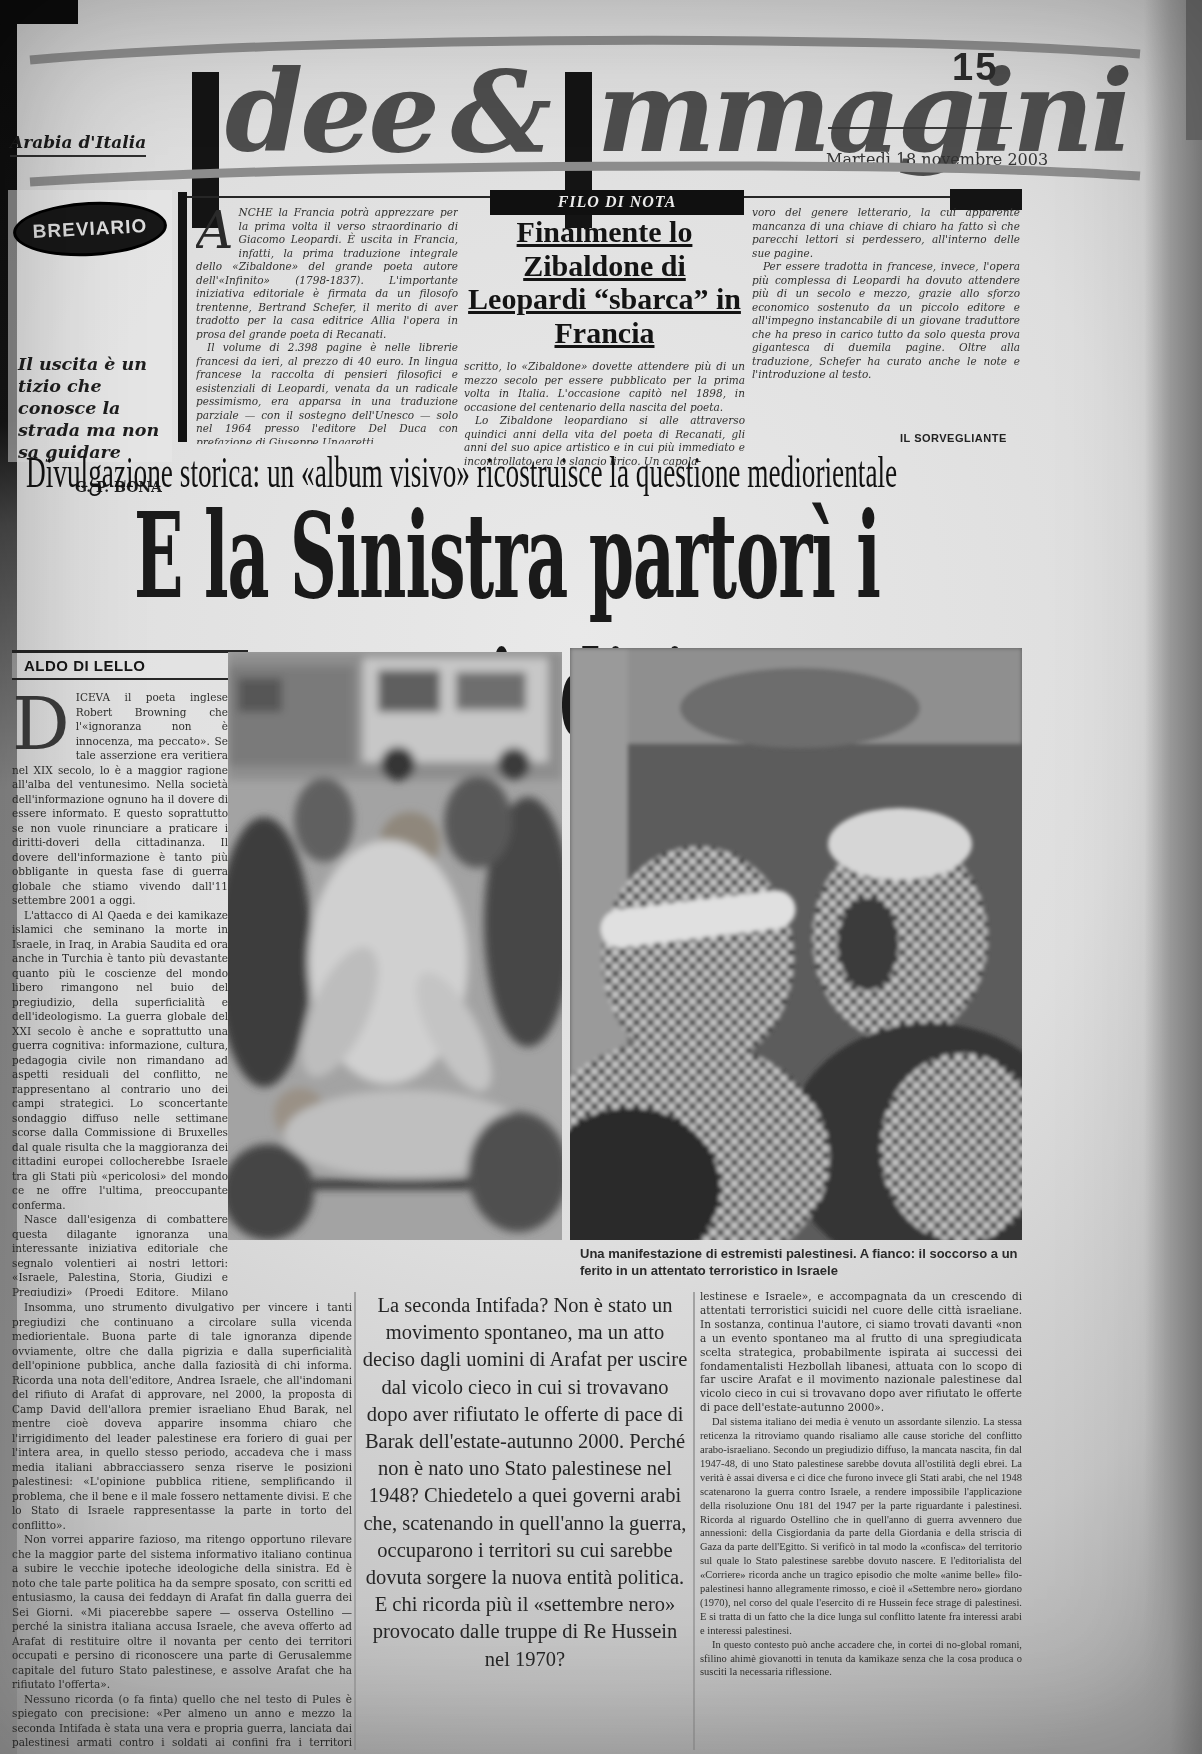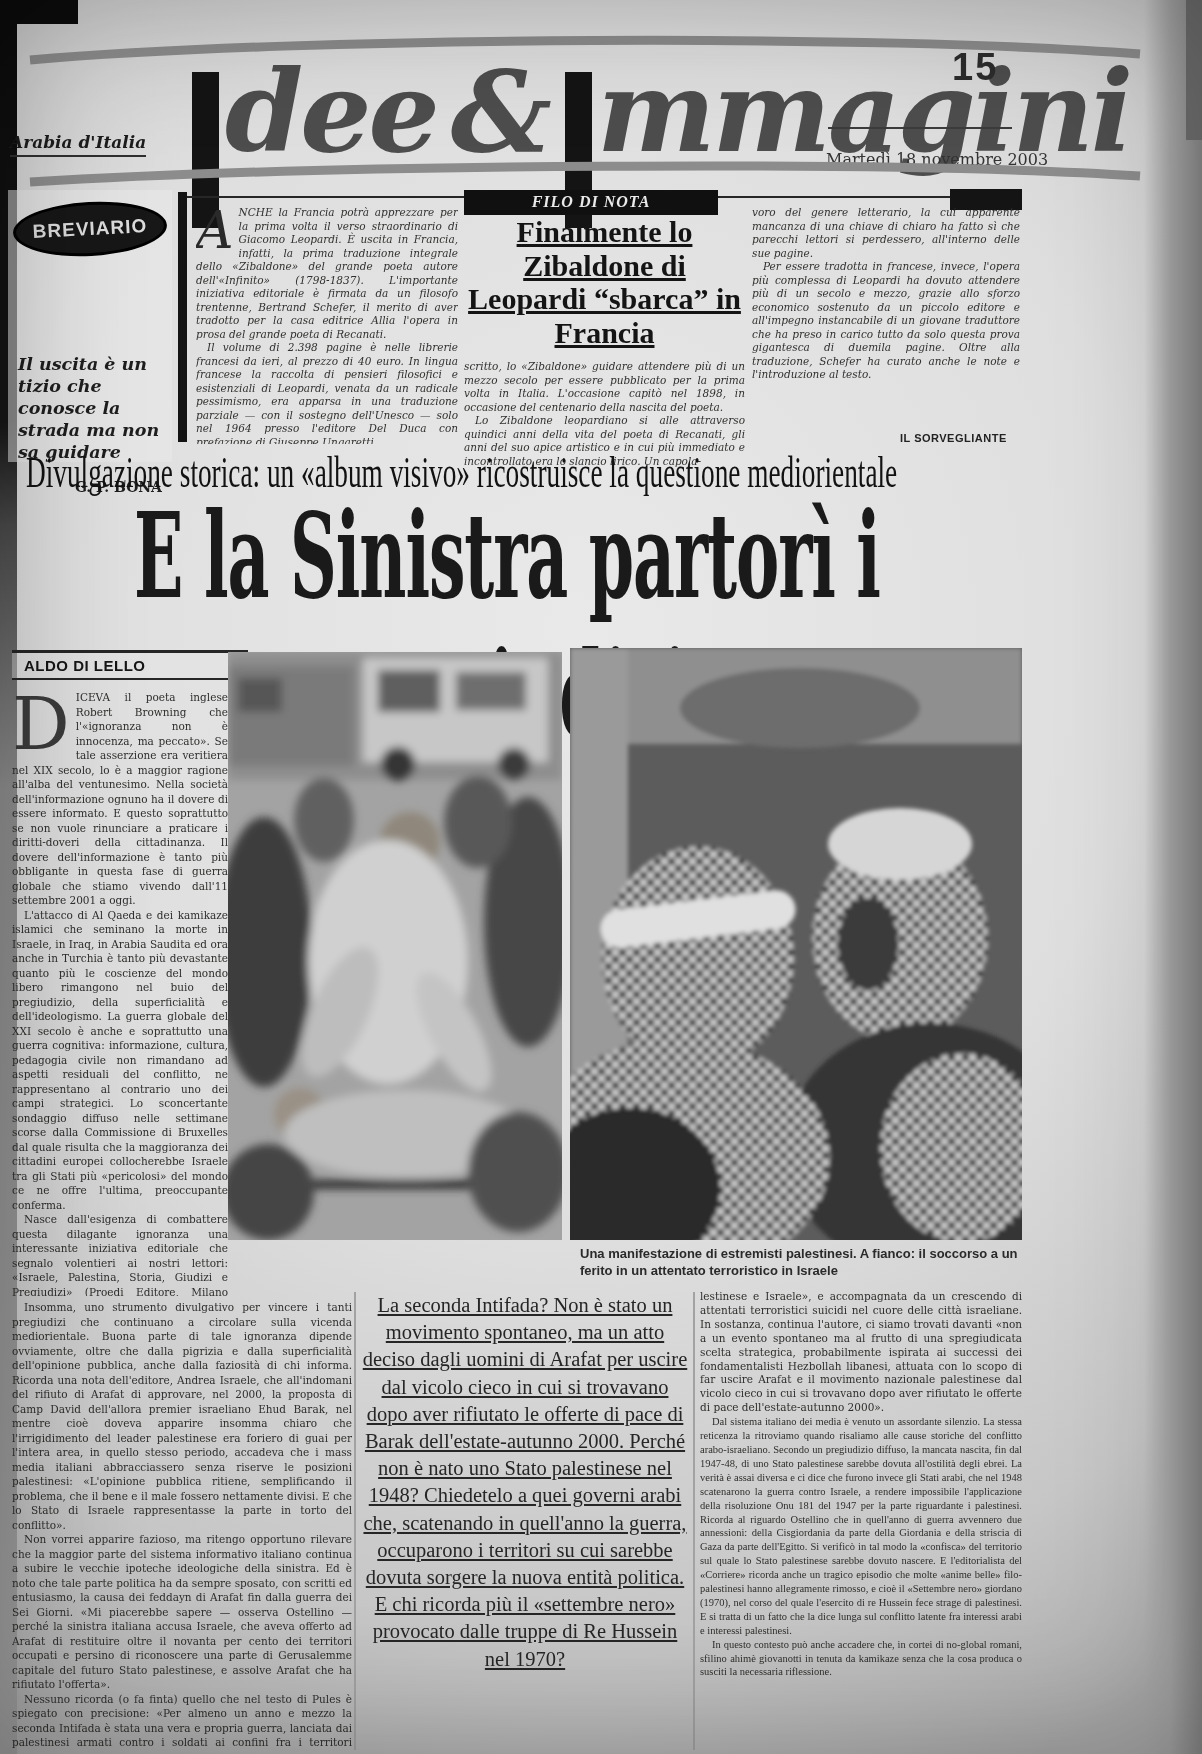--- a/index.html
+++ b/index.html
@@ -33,21 +33,21 @@
   
   .frame-rule{left:184px;top:196px;width:836px;height:2px;background:#262626;}
   .frame-bar-left{left:178px;top:192px;width:9px;height:250px;background:#131313;}
   .frame-bar-tr{left:950px;top:189px;width:72px;height:21px;background:#141414;}
   .ta-col{font:italic 10.5px/13.5px "DejaVu Serif", serif;color:#30302e;text-align:justify;overflow:hidden;}
   .ta-col p{margin:0;}
   .ta-col p.ind{text-indent:11px;}
   .dc-a{float:left;font:italic 400 52px/0.82 "DejaVu Serif", serif;color:#2a2a2a;padding:3px 5px 0 0;}
   .ta1{left:196px;top:206px;width:262px;height:238px;}
   .ta2{left:464px;top:190px;width:281px;}
-  .rubric{width:254px;height:23px;background:#101010;color:#eaeaea;
+  .rubric{margin-left:26px;width:254px;height:23px;background:#101010;color:#eaeaea;
     font:italic 700 16px/23px "Liberation Serif", serif;text-align:center;letter-spacing:1px;
     border-bottom:2px solid #101010;}
   .ta-title{font:600 30px/1.12 "Liberation Serif", serif;text-align:center;color:#141414;text-decoration:underline;}
   .ta2-text{margin-top:11px;height:112px;font:italic 10.5px/13.5px "DejaVu Serif", serif;color:#30302e;text-align:justify;overflow:hidden;}
   .ta2-text p{margin:0;} .ta2-text p.ind{text-indent:11px;}
   .ta3{left:752px;top:206px;width:268px;height:226px;}
   .signature{left:900px;top:432px;font:700 11px "Liberation Sans", sans-serif;color:#222;letter-spacing:.5px;}
   
   .kicker{left:26px;top:450px;width:1580px;transform:scaleX(.62);transform-origin:left top;
     font:44px/1.05 "Liberation Serif", serif;color:#121212;letter-spacing:0;}
@@ -65,21 +65,21 @@
   .rightcol p{margin:0;} .rightcol p.ind{text-indent:12px;font-family:Liberation Serif, serif;}
   .vsep{width:2px;background:#a2a2a2;}
   .sep1{left:354px;top:1292px;height:458px;} .sep2{left:693px;top:1292px;height:458px;}
   
   .photo{overflow:hidden;background:#7a7a7a;}
   .ph-left{left:228px;top:652px;width:334px;height:588px;}
   .ph-right{left:570px;top:648px;width:452px;height:592px;}
   .caption{left:580px;top:1246px;width:440px;font:700 13px/1.3 "Liberation Sans", sans-serif;color:#2a2a2a;}
   
   .pullquote{left:360px;top:1292px;width:330px;height:462px;overflow:hidden;text-align:center;
-    font:20.5px/27.2px "Liberation Serif", serif;color:#262626;text-decoration:underline;}
+    font:20.5px/27.2px "Liberation Serif", serif;color:#262626;}
 </style>
 </head>
 <body>
 
 <div class="scan">
 
   <div class="abs edge-right"></div>
   <div class="abs edge-rtdark"></div>
   <div class="abs edge-left"></div>
   <div class="abs edge-corner"></div>
@@ -115,21 +115,21 @@
   <div class="abs ta-col ta1">
     <p><span class="dc-a">A</span><span>NCHE la Francia potrà apprezzare per la prima volta il verso straordinario di Giacomo Leopardi. È uscita in Francia, infatti, la prima traduzione integrale dello «Zibaldone» del grande poeta autore dell'«Infinito» (1798-1837). L'importante iniziativa editoriale è firmata da un filosofo trentenne, Bertrand Schefer, il merito di aver tradotto per la casa editrice Allia l'opera in prosa del grande poeta di Recanati.</span></p>
     <p class="ind">Il volume di 2.398 pagine è nelle librerie francesi da ieri, al prezzo di 40 euro. In lingua francese la raccolta di pensieri filosofici e esistenziali di Leopardi, venata da un radicale pessimismo, era apparsa in una traduzione parziale — con il sostegno dell'Unesco — solo nel 1964 presso l'editore Del Duca con prefazione di Giuseppe Ungaretti.</p>
 
   </div>
 
   <div class="abs ta2">
     <div class="rubric">FILO DI NOTA</div>
     <div class="ta-title">Finalmente lo Zibaldone di Leopardi “sbarca” in Francia</div>
     <div class="ta2-text">
-      <p>scritto, lo «Zibaldone» guidare attendere più di un mezzo secolo per essere pubblicato per la prima volta in Italia. L'occasione capitò nel 1898, in occasione del centenario della nascita del poeta.</p>
+      <p>scritto, lo «Zibaldone» dovette attendere più di un mezzo secolo per essere pubblicato per la prima volta in Italia. L'occasione capitò nel 1898, in occasione del centenario della nascita del poeta.</p>
       <p class="ind">Lo Zibaldone leopardiano si alle attraverso quindici anni della vita del poeta di Recanati, gli anni del suo apice artistico e in cui più immediato e incontrollato era lo slancio lirico. Un capola-</p>
     </div>
   </div>
 
   <div class="abs ta-col ta3">
     <p>voro del genere letterario, la cui apparente mancanza di una chiave di chiaro ha fatto sì che parecchi lettori si perdessero, all'interno delle sue pagine.</p>
     <p class="ind">Per essere tradotta in francese, invece, l'opera più complessa di Leopardi ha dovuto attendere più di un secolo e mezzo, grazie allo sforzo economico sostenuto da un piccolo editore e all'impegno instancabile di un giovane traduttore che ha preso in carico tutto da solo questa prova gigantesca di duemila pagine. Oltre alla traduzione, Schefer ha curato anche le note e l'introduzione al testo.</p>
   </div>
   <div class="abs signature">IL SORVEGLIANTE</div>
 

